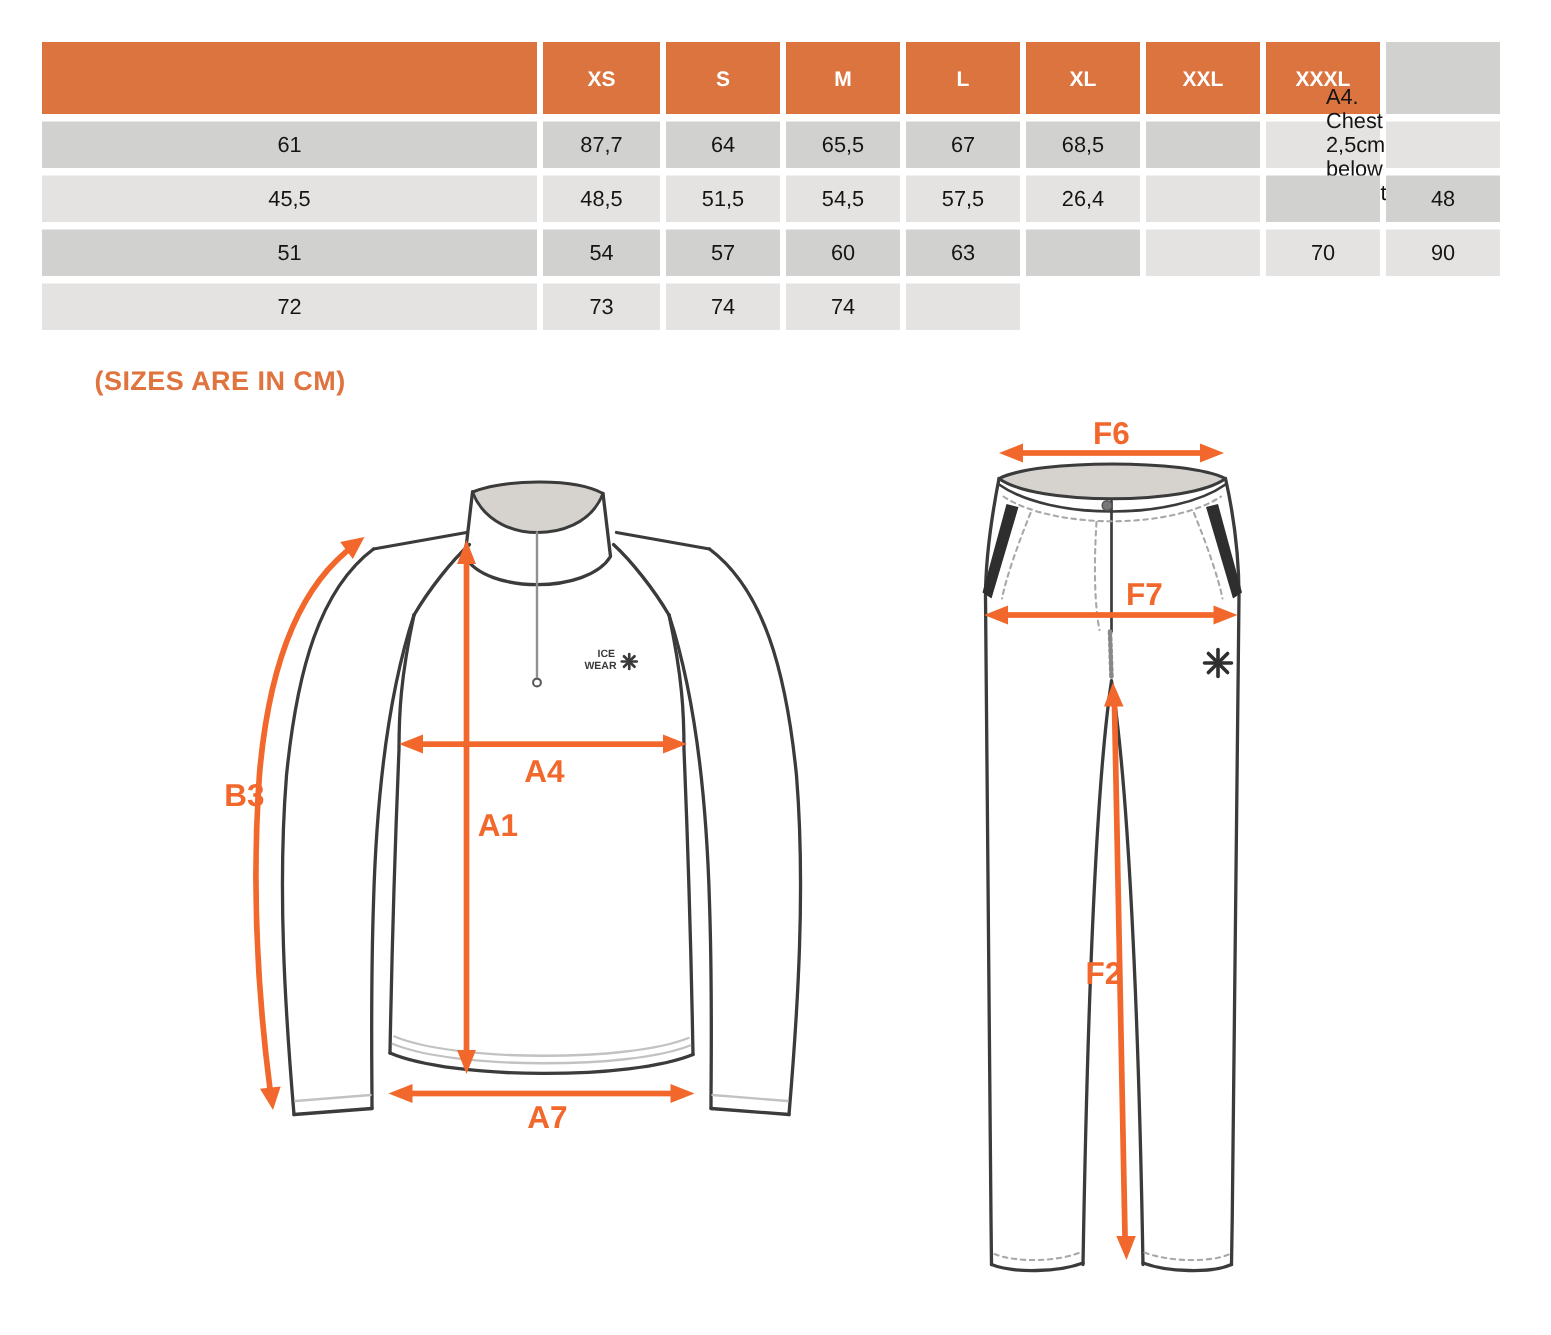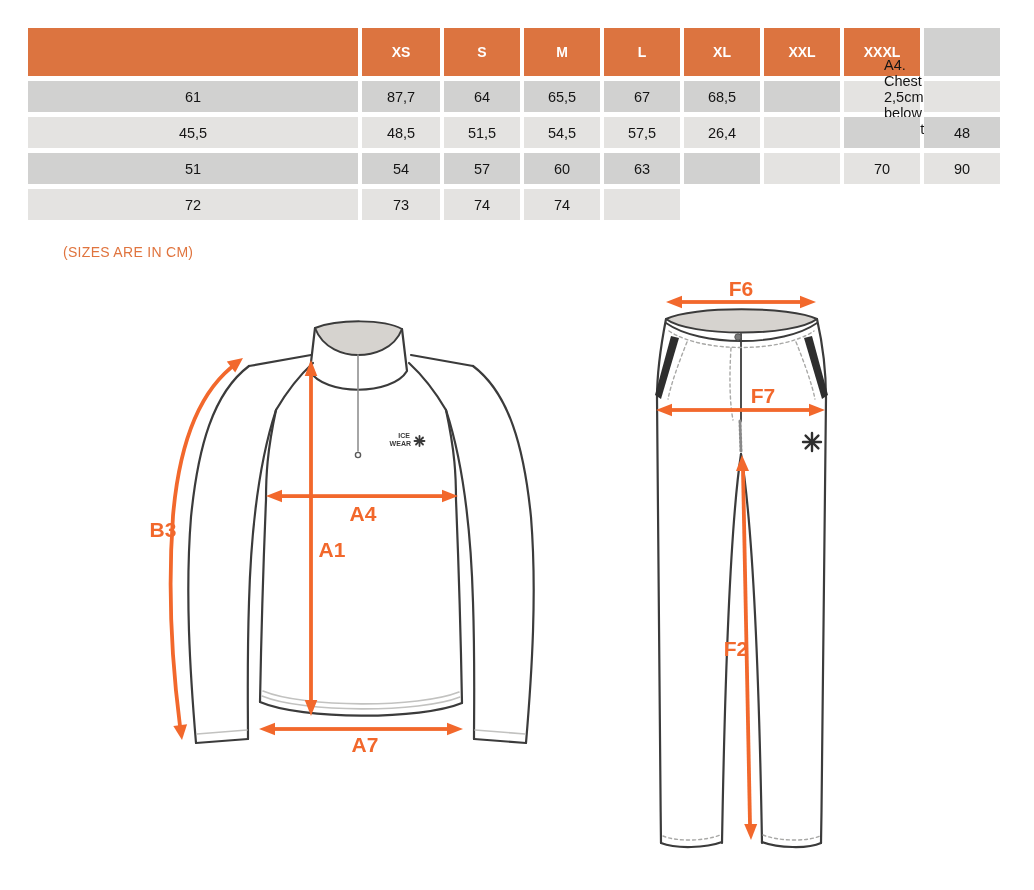--- a/index.html
+++ b/index.html
@@ -16,21 +16,21 @@
   }
   .cell{display:flex;align-items:center;justify-content:center;font-size:14.5px;color:#141414;}
   .cell.head{background:#DC7440;color:#ffffff;font-weight:bold;font-size:14px;}
   .cell.title{justify-content:flex-start;padding-left:40px;font-size:15px;}
   .cell.label{justify-content:flex-start;padding-left:40px;}
   .row-dark{background:#D1D1D0;}
   .row-light{background:#E4E3E1;}
 
   .sizes-note{
     position:absolute;left:63px;top:244px;
-    color:#E0743E;font-size:14px;font-weight:normal;letter-spacing:.3px;
+    color:#E0743E;font-size:18px;font-weight:bold;letter-spacing:.3px;
   }
 
   .drawings{position:absolute;left:0;top:270px;width:1034px;height:620px;}
 
   svg text.measure{fill:#F2682C;font-family:"Liberation Sans",sans-serif;font-weight:bold;font-size:21px;}
   svg text.logo{fill:#3a3a3a;font-family:"Liberation Sans",sans-serif;font-weight:bold;}
 </style>
 </head>
 <body>
 

